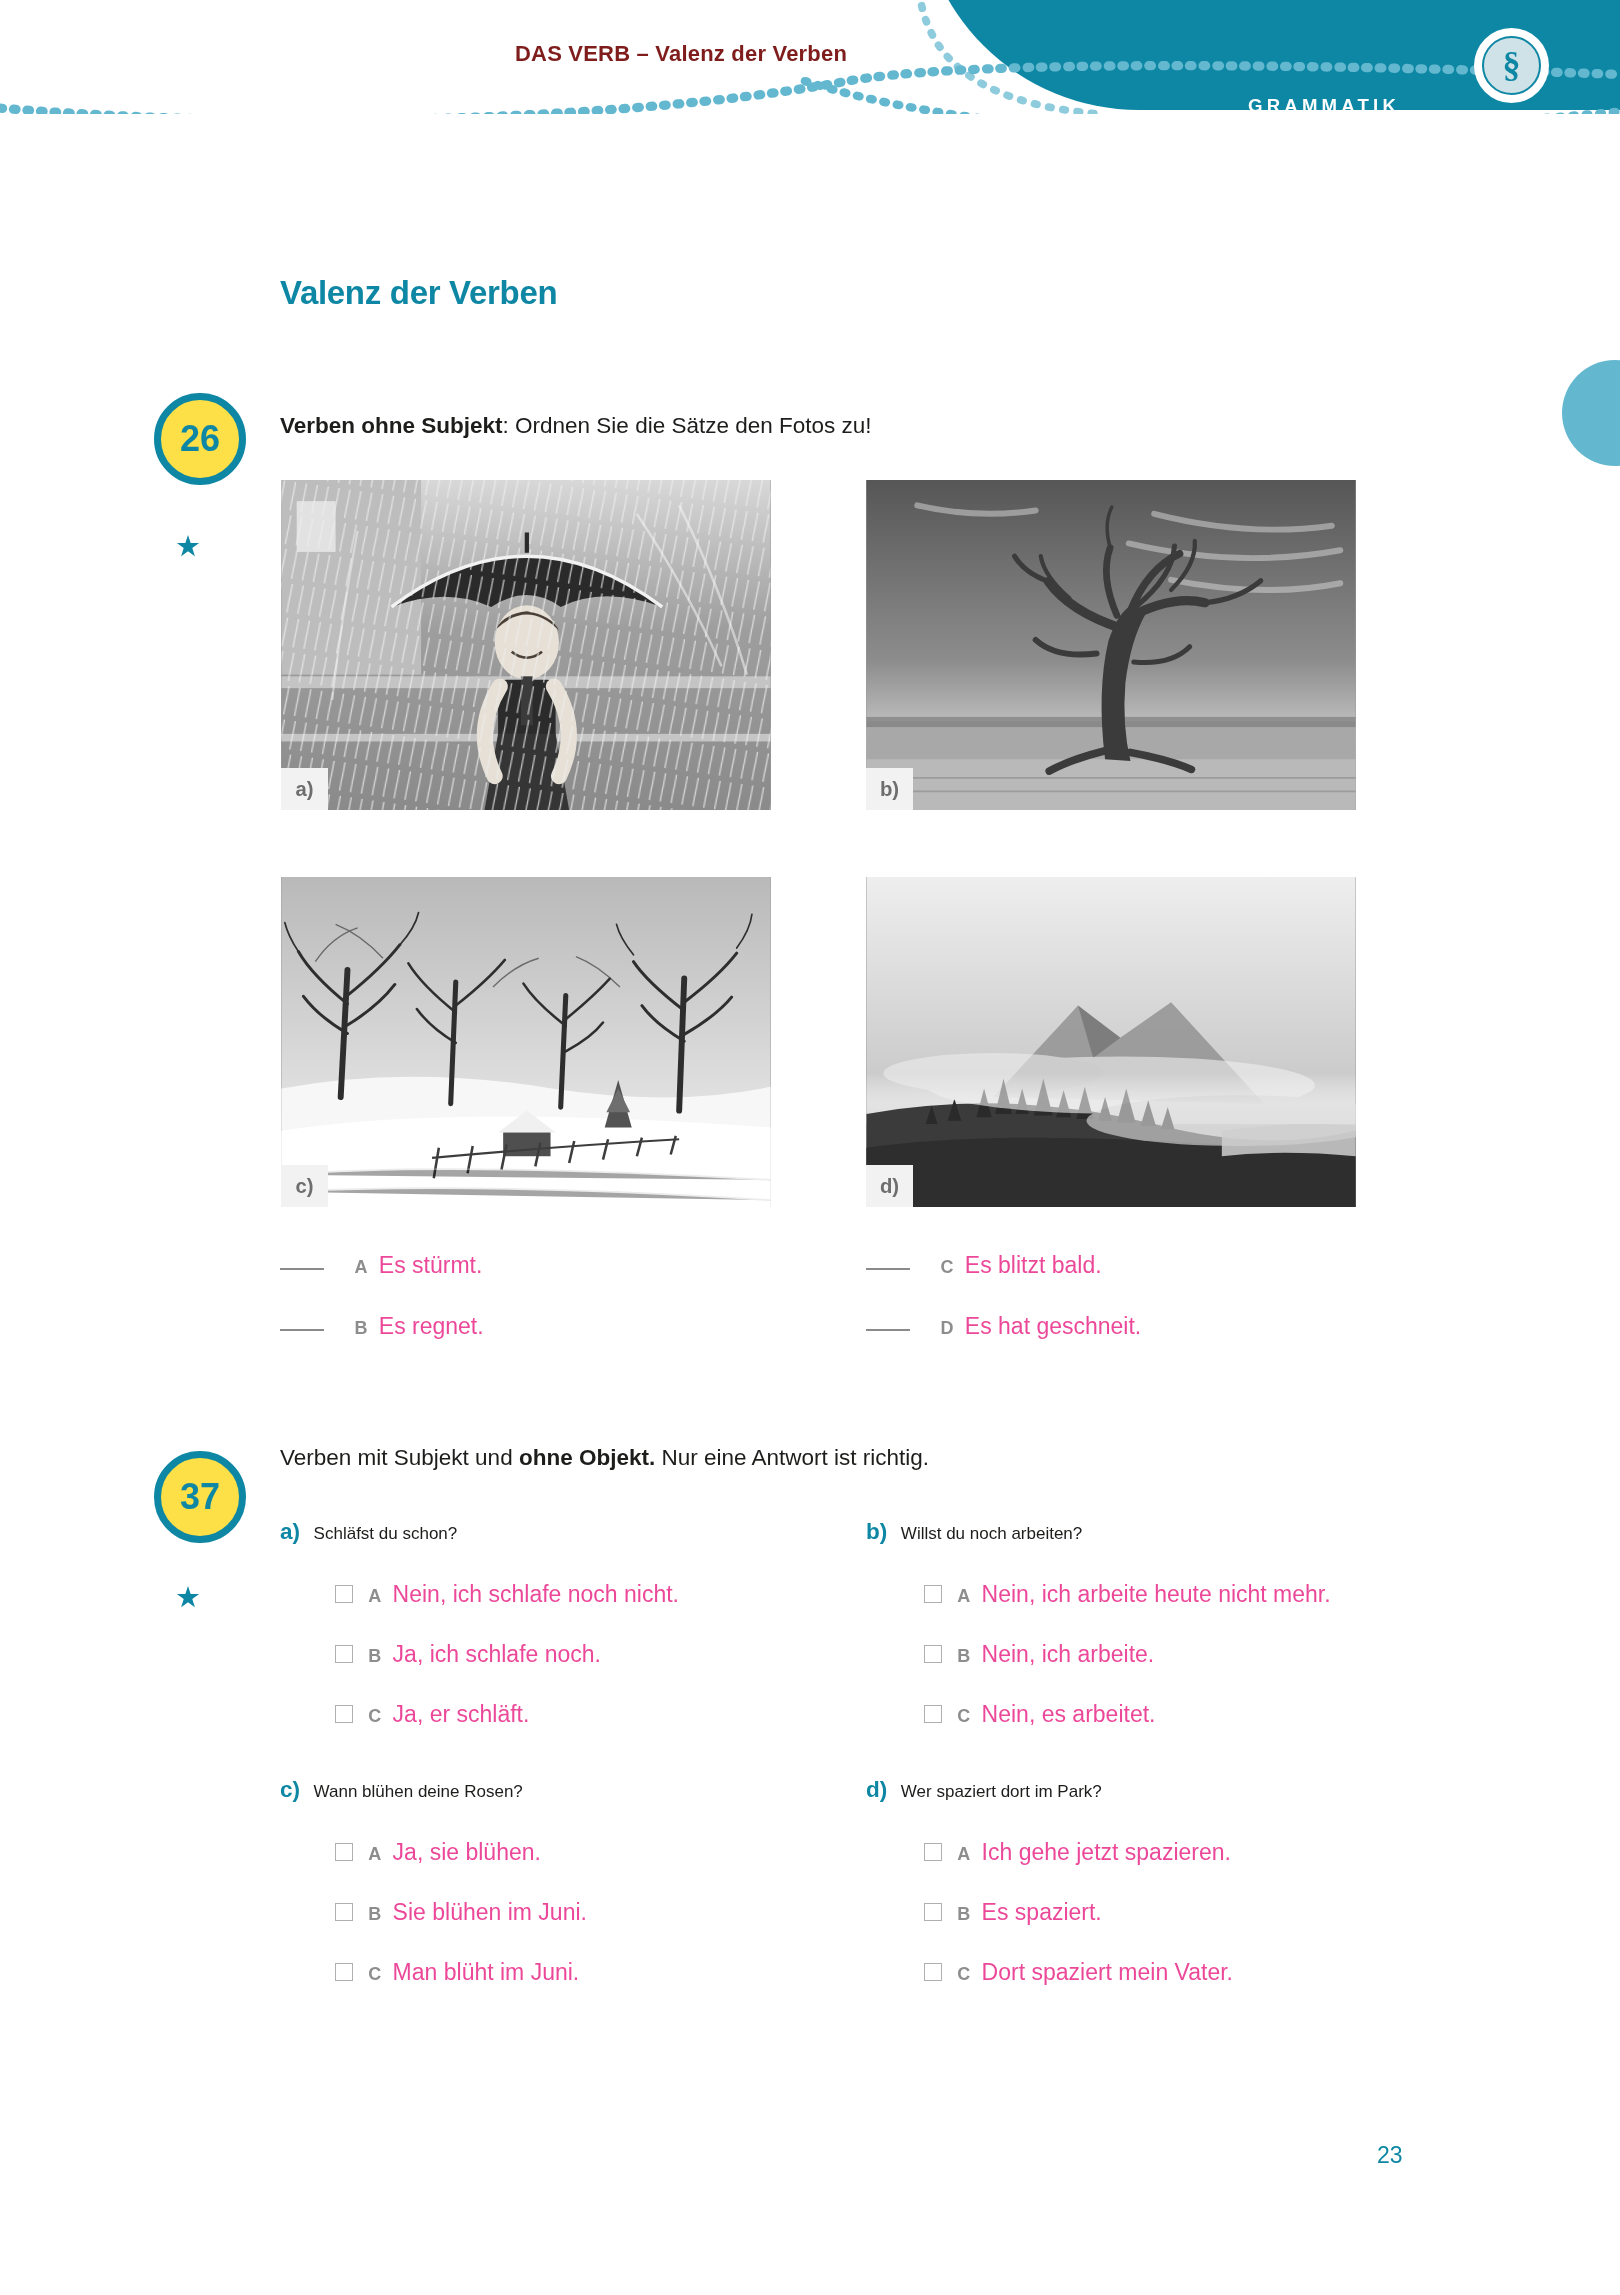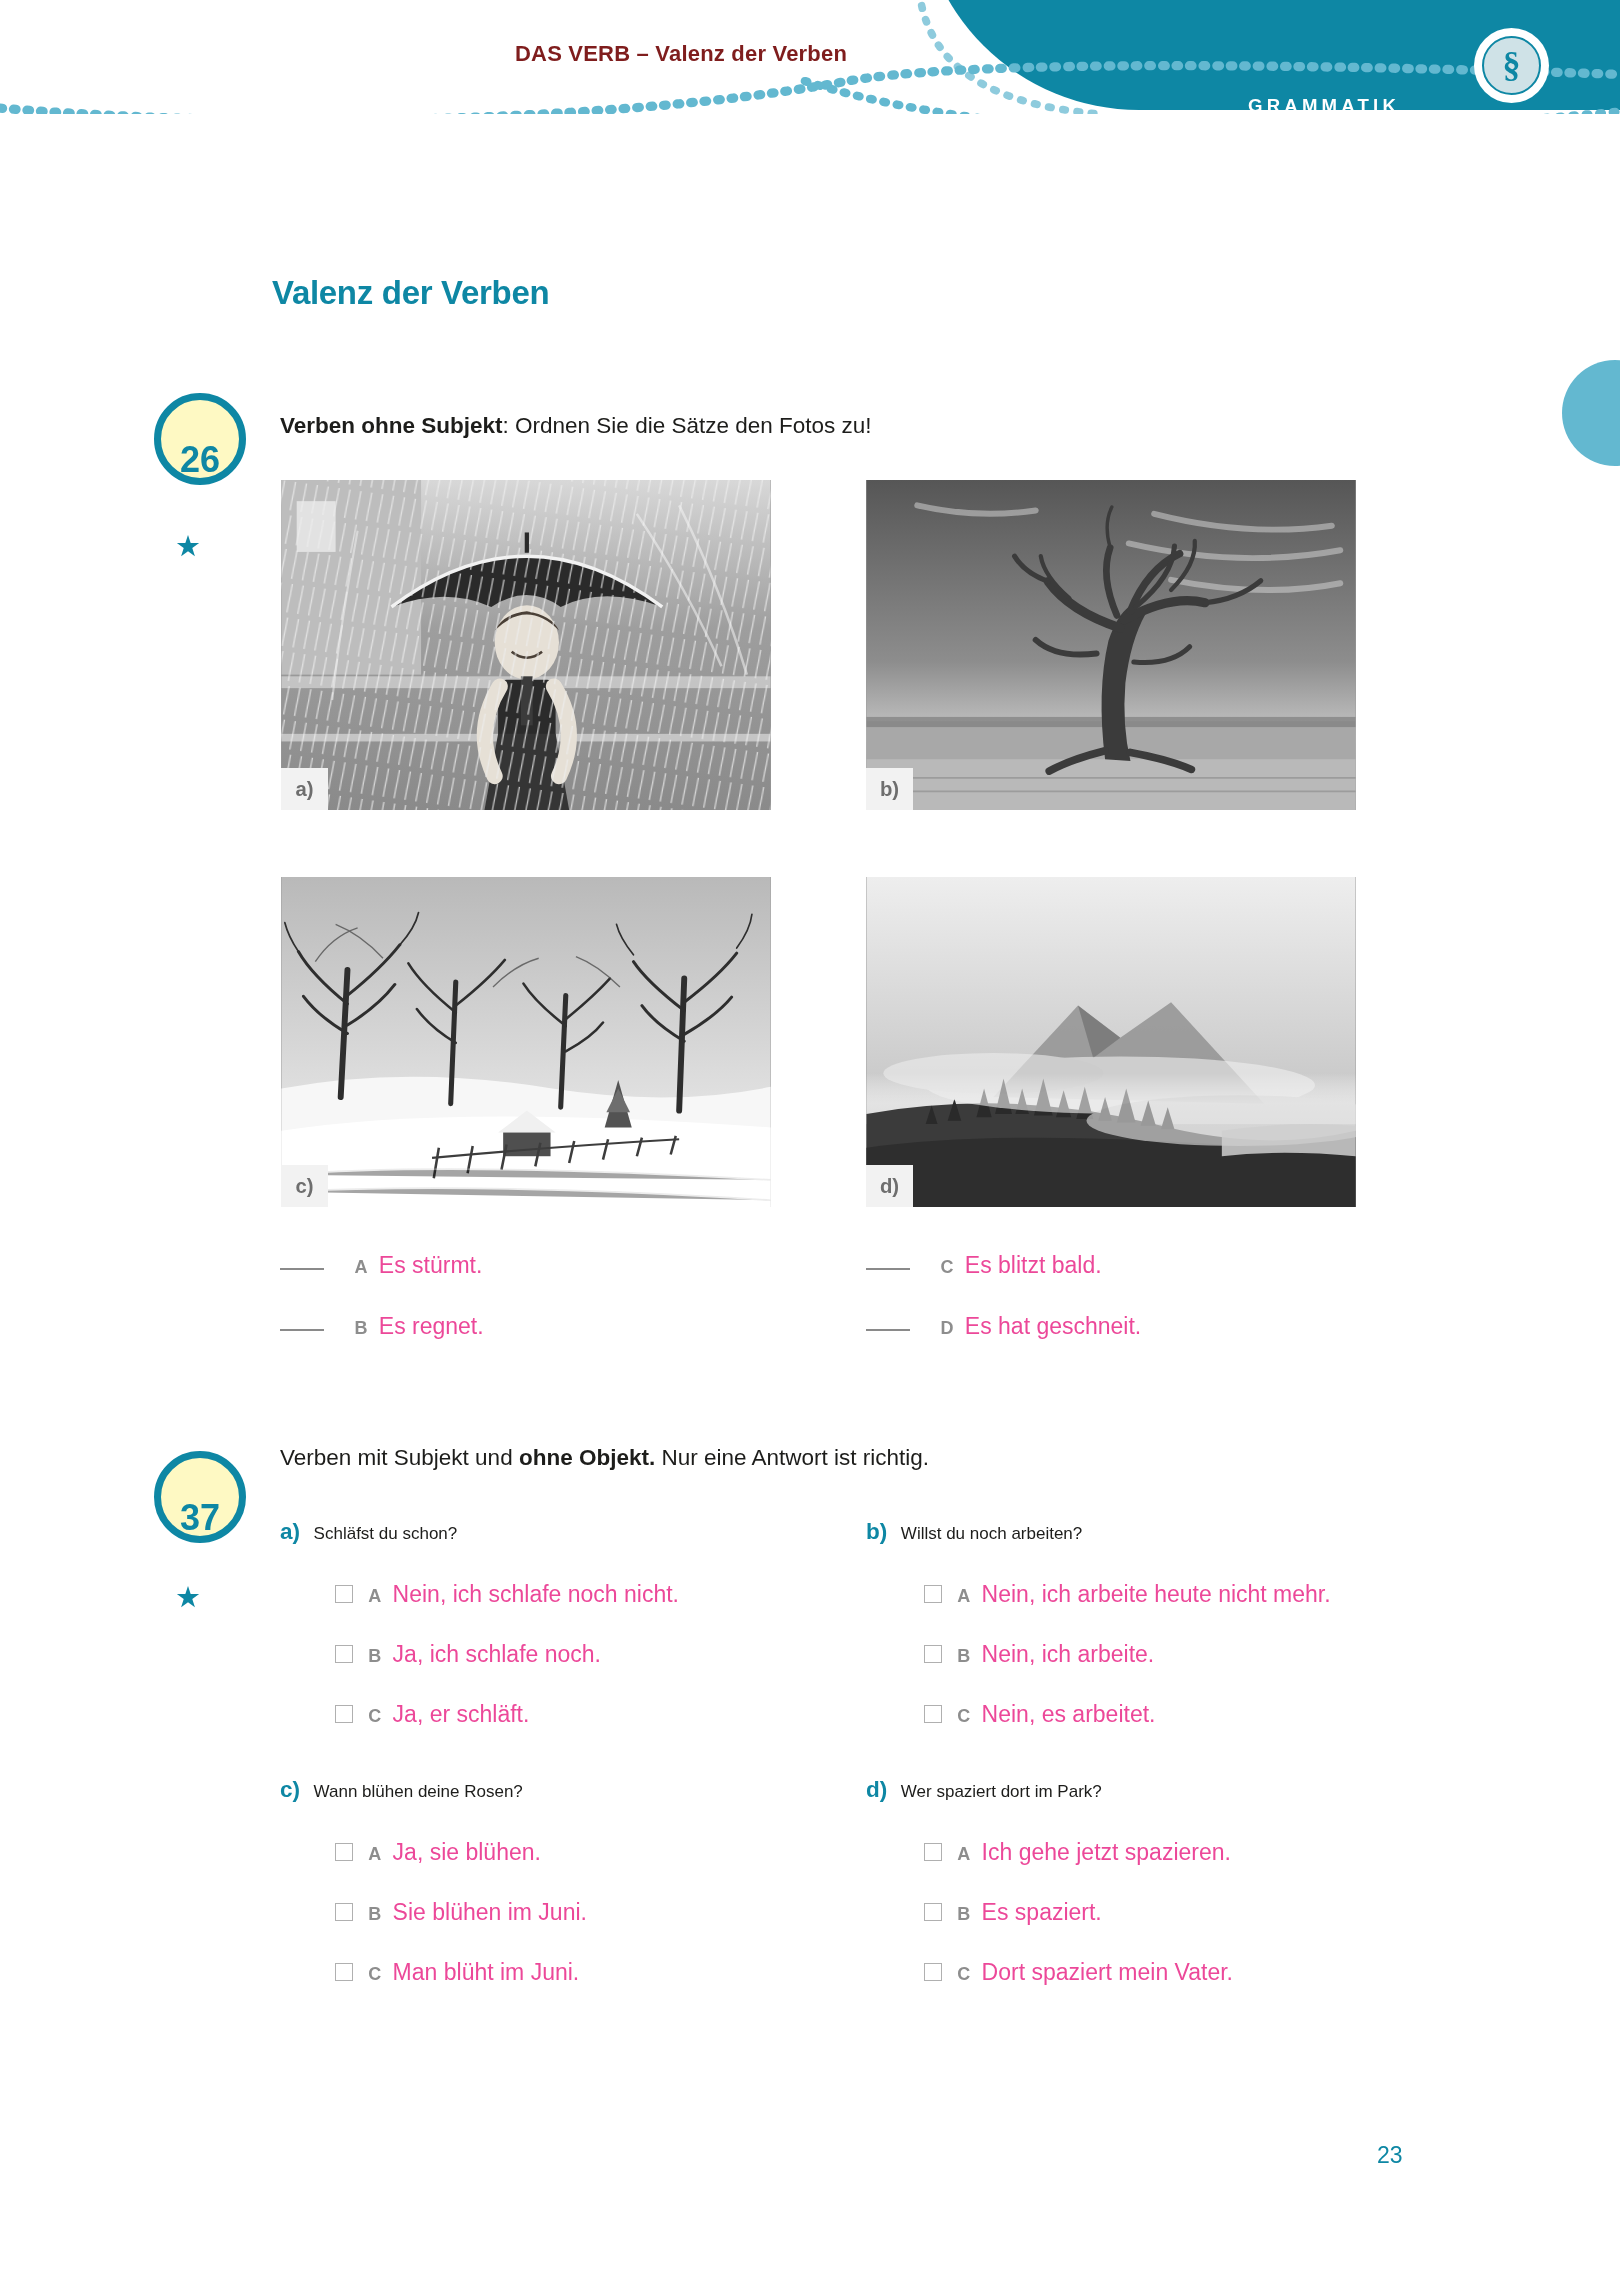--- a/index.html
+++ b/index.html
@@ -119,37 +119,37 @@
   
   .content {
     position: absolute;
     top: 0; left: 0;
     width: 1620px;
   }
 
   .section-title {
     position: absolute;
     top: 274px;
-    left: 272px;
+    left: 280px;
     font-size: 33px;
     font-weight: 700;
     color: #0e87a4;
     letter-spacing: -0.3px;
   }
 
   
   .ex-num {
     position: absolute;
     width: 92px;
     height: 92px;
     border-radius: 50%;
     border: 7.6px solid #0e87a4;
-    background: #fef9c3;
-    display: flex;
-    align-items: flex-end;
+    background: #fde047;
+    display: flex;
+    align-items: center;
     justify-content: center;
   }
   .ex-num span {
     font-size: 36px;
     font-weight: 700;
     color: #0e87a4;
     line-height: 1;
   }
   .ex-star {
     position: absolute;

